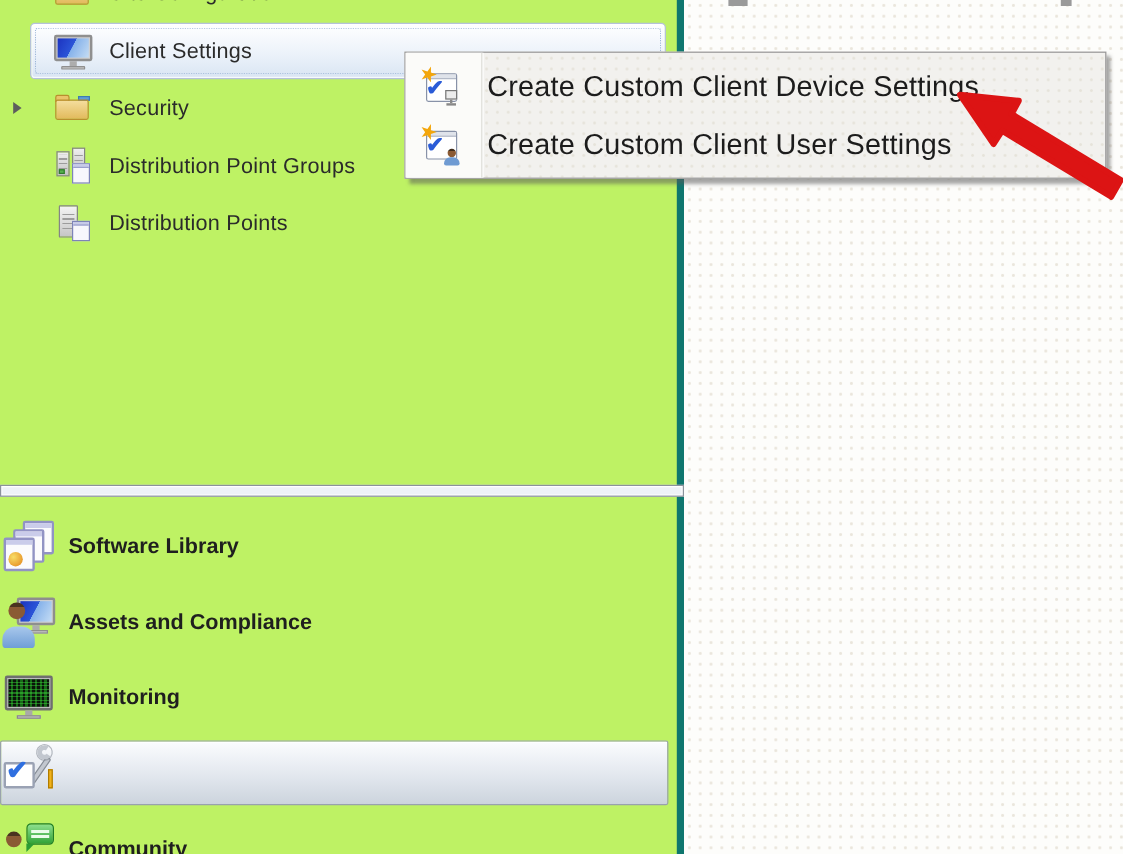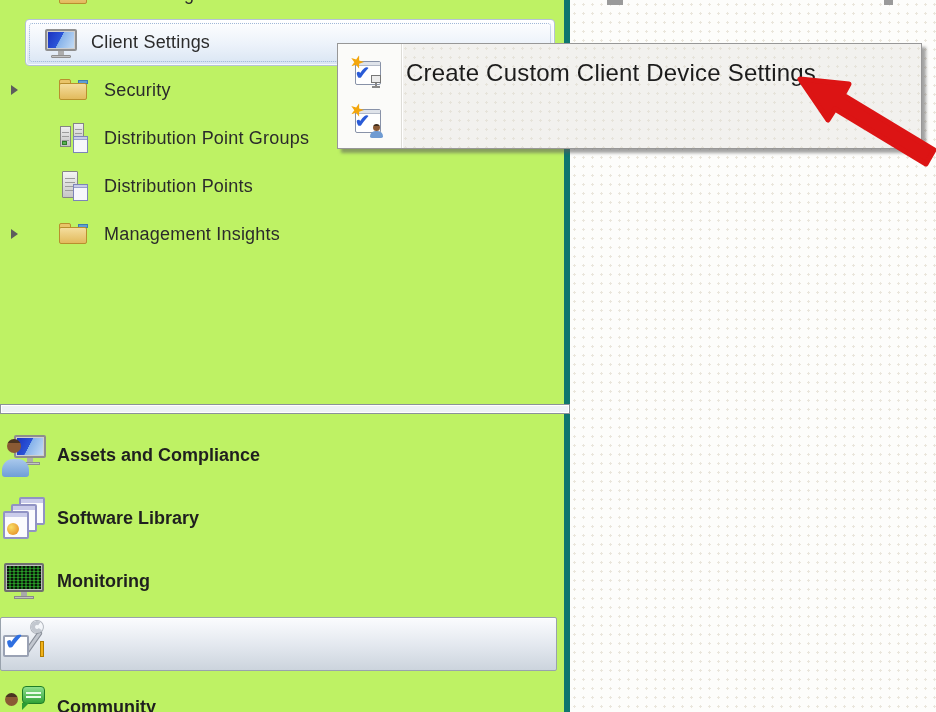--- a/index.html
+++ b/index.html
@@ -6,21 +6,21 @@
   html,body { width:936px; height:712px; overflow:hidden; }
   body { font-family:"Liberation Sans", sans-serif; }
 
   .screen { position:relative; width:936px; height:712px; background:#fdfdfb; overflow:hidden; }
 
   
   .sidebar { position:absolute; left:0; top:0; width:570px; height:712px;
              background:#bef264; border-right:6px solid #0f766e; }
 
   .tree { position:absolute; left:0; top:-30px; right:0; }
-  .tree-row { position:relative; height:48px; display:flex; align-items:center; padding-left:57px; }
+  .tree-row { position:relative; height:48px; display:flex; align-items:center; padding-left:44px; }
   .tlabel { font-size:18px; color:#2b2b2b; margin-left:13px; white-space:nowrap; letter-spacing:.2px; }
 
   .tree-row.selected { margin:1px 9px 0 25px; padding-left:18px; height:47px;
       border:1px solid #b5c2d8; border-radius:4px;
       background:linear-gradient(#ffffff,#ecf2fa 55%,#d9e5f3);
       box-shadow:inset 0 0 0 1px rgba(255,255,255,.75); }
   .tree-row.selected::after { content:''; position:absolute; inset:3px; border:1px dotted #90acd2;
       border-radius:3px; pointer-events:none; opacity:.85; }
 
   .expander { position:absolute; left:11px; top:50%; margin-top:-5px; width:0; height:0;
@@ -223,65 +223,56 @@
               <i></i>
             </span>
             <span class="doc">
               <i></i>
             </span>
         </span>
         <span class="tlabel">Distribution Points</span>
       </div>
 
 
-      <div class="tree-row">
-        <span class="expander"></span>
-        <span class="ticon icon-folder">
-          <span class="tab"></span>
-            <span class="slip"></span>
-            <span class="bodyp"></span>
-        </span>
-        <span class="tlabel">Management Insights</span>
-      </div>
 
     </div>
 
     <div class="splitter"></div>
 
     <div class="workspaces">
+
+      <div class="ws-row">
+        <span class="wicon icon-soft">
+          <span class="card c1">
+              <i></i>
+              <b></b>
+            </span>
+          <span class="card c2">
+              <i></i>
+              <b></b>
+            </span>
+          <span class="card c3">
+              <i></i>
+              <b></b>
+            </span>
+        </span>
+        <span class="ws-label">Software Library</span>
+      </div>
 
       <div class="ws-row">
         <span class="wicon icon-assets">
           <span class="frame">
               <span class="scr"></span>
             </span>
             <span class="neck"></span>
             <span class="base"></span>
           <span class="head"></span>
             <span class="bodyp"></span>
         </span>
         <span class="ws-label">Assets and Compliance</span>
-      </div>
-
-      <div class="ws-row">
-        <span class="wicon icon-soft">
-          <span class="card c1">
-              <i></i>
-              <b></b>
-            </span>
-          <span class="card c2">
-              <i></i>
-              <b></b>
-            </span>
-          <span class="card c3">
-              <i></i>
-              <b></b>
-            </span>
-        </span>
-        <span class="ws-label">Software Library</span>
       </div>
 
       <div class="ws-row">
         <span class="wicon icon-mon">
           <span class="frame">
               <span class="scr"></span>
             </span>
             <span class="neck"></span>
             <span class="base"></span>
         </span>
@@ -341,20 +332,21 @@
           <span class="card">
               <i></i>
             </span>
           <span class="check">✔</span>
           <span class="star"></span>
           <span class="mini-user">
               <span class="h"></span>
               <span class="b"></span>
             </span>
         </span>
+        <span class="mlabel">Create Custom Client User Settings</span>
       </div>
 
     </div>
   </div>
 
   <svg class="arrow-svg" viewBox="0 0 936 712" xmlns="http://www.w3.org/2000/svg">
     <polygon points="800,79 849,84 843,95 934,150 926,164 835,109 828,120" fill="#dc1414" stroke="#dc1414" stroke-width="5" stroke-linejoin="round"></polygon>
   </svg>
 
 </div>

